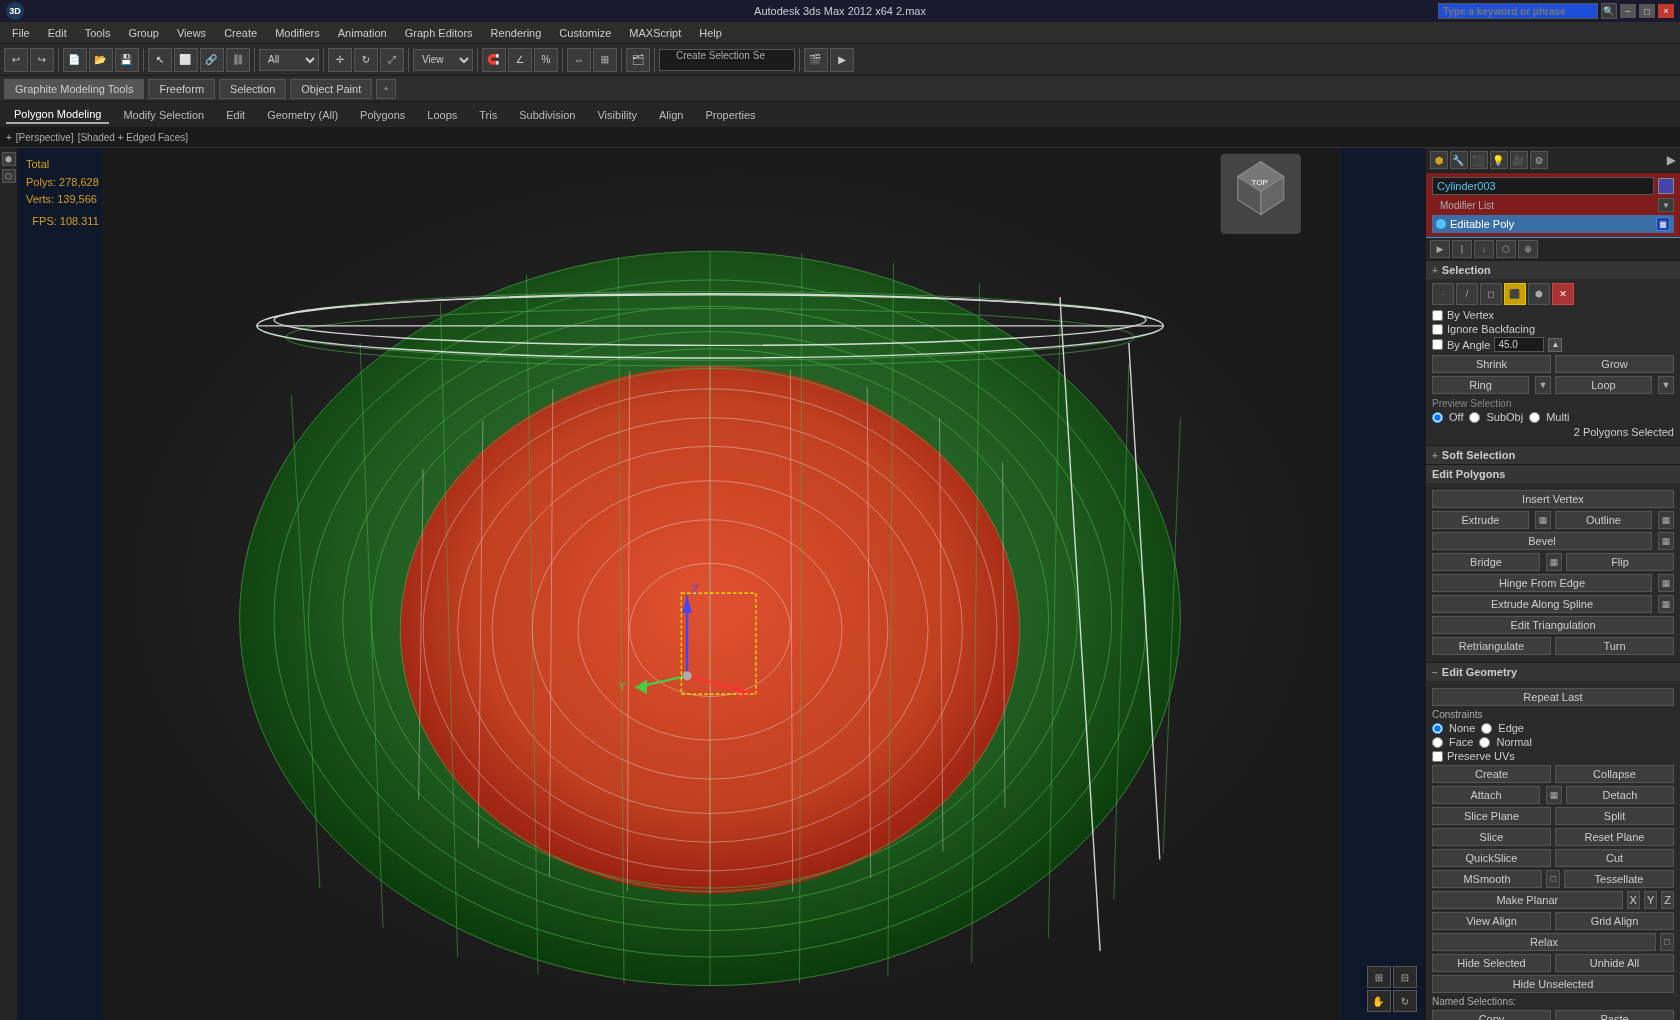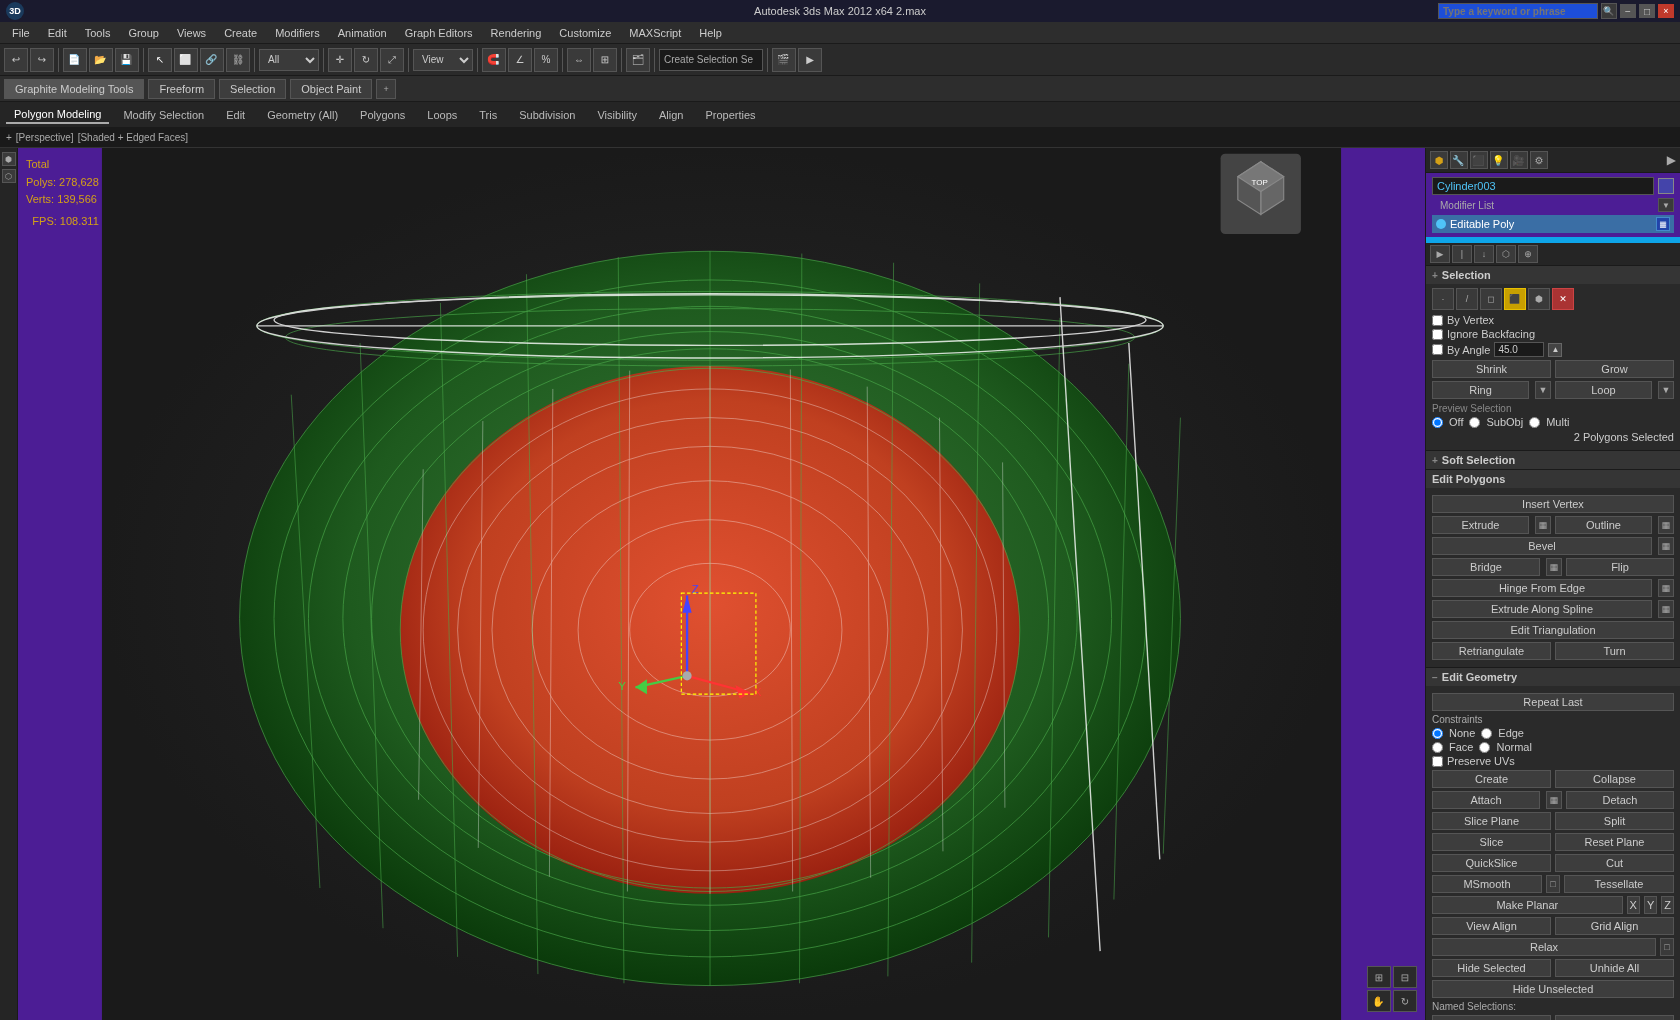--- a/index.html
+++ b/index.html
@@ -132,21 +132,21 @@
   <div class="tb-btn">🧲</div>
   <div class="tb-btn">∠</div>
   <div class="tb-btn">%</div>
   <div class="tb-sep"></div>
   <div class="tb-btn">⇔</div>
   <div class="tb-btn">⊞</div>
   <div class="tb-sep"></div>
   <div class="tb-btn">🗂</div>
   <div class="tb-sep"></div>
 
-  <div style="height:22px;width:104px;background:#1a1a1a;border:1px solid #555;color:#ccc;padding:0 4px;font-size:10px;display:flex;align-items:center;">
+  <div style="height:22px;width:136px;background:#1a1a1a;border:1px solid #555;color:#ccc;padding:0 16px;font-size:10px;display:flex;align-items:flex-start;">
     <span style="font-size:10px;color:#aaa;">Create Selection Se</span>
   </div>
   <div class="tb-sep"></div>
 
   <div class="tb-btn">🎬</div>
   <div class="tb-btn">▶</div>
 </div>
 
 <div id="graphite-bar">
   <div class="gt-tab active">Graphite Modeling Tools</div>
@@ -176,21 +176,21 @@
   <span style="cursor:pointer;">[Shaded + Edged Faces]</span>
 </div>
 
 <div style="display:flex;flex:1;height:calc(1020px - 22px - 22px - 32px - 26px - 26px - 20px);">
 
   <div style="width:18px;background:#252525;display:flex;flex-direction:column;align-items:center;padding:4px 0;gap:3px;border-right:1px solid #1a1a1a;">
     <div style="width:14px;height:14px;background:#3a3a3a;border:1px solid #555;display:flex;align-items:center;justify-content:center;font-size:8px;cursor:pointer;color:#aaa;">⬢</div>
     <div style="width:14px;height:14px;background:#3a3a3a;border:1px solid #555;display:flex;align-items:center;justify-content:center;font-size:8px;cursor:pointer;color:#aaa;">⬡</div>
   </div>
 
-  <div id="viewport" style="flex:1;background:#4c1d95;position:relative;overflow:hidden;">
+  <div id="viewport" style="flex:1;background:#0f172a;position:relative;overflow:hidden;">
 
     <div id="stats">
       <div><span style="color:#d4a017;">Total</span></div>
       <div><span style="color:#d4a017;">Polys:</span> <span style="color:#d4a017;">278,628</span></div>
       <div><span style="color:#d4a017;">Verts:</span> <span style="color:#d4a017;">139,566</span></div>
       <div style="margin-top:4px;text-align:right;"><span style="color:#d4a017;">FPS:</span> <span style="color:#d4a017;">108.311</span></div>
     </div>
 
     <svg width="100%" height="100%" viewBox="0 0 1080 760" style="position:absolute;top:0;left:0;">
       <defs>
@@ -319,21 +319,21 @@
       <div style="width:18px;height:18px;background:#3a3a3a;border:1px solid #555;display:flex;align-items:center;justify-content:center;font-size:10px;cursor:pointer;color:#d4a017;">⬢</div>
       <div style="width:18px;height:18px;background:#3a3a3a;border:1px solid #555;display:flex;align-items:center;justify-content:center;font-size:10px;cursor:pointer;color:#aaa;">🔧</div>
       <div style="width:18px;height:18px;background:#3a3a3a;border:1px solid #555;display:flex;align-items:center;justify-content:center;font-size:10px;cursor:pointer;color:#aaa;">⬛</div>
       <div style="width:18px;height:18px;background:#3a3a3a;border:1px solid #555;display:flex;align-items:center;justify-content:center;font-size:10px;cursor:pointer;color:#aaa;">💡</div>
       <div style="width:18px;height:18px;background:#3a3a3a;border:1px solid #555;display:flex;align-items:center;justify-content:center;font-size:10px;cursor:pointer;color:#aaa;">🎥</div>
       <div style="width:18px;height:18px;background:#3a3a3a;border:1px solid #555;display:flex;align-items:center;justify-content:center;font-size:10px;cursor:pointer;color:#aaa;">⚙</div>
       <div style="flex:1;"></div>
       <div style="font-size:12px;cursor:pointer;color:#aaa;">▶</div>
     </div>
 
-    <div style="padding:4px 6px;background:#4c1d95;border-bottom:6px solid #0ea5e9;">
+    <div style="padding:4px 6px;background:#7f1d1d;border-bottom:1px solid #0ea5e9;">
       <div style="display:flex;align-items:center;gap:4px;margin-bottom:3px;">
         <input style="flex: 1 1 0%; background: rgb(26, 26, 26); border: 1px solid rgb(85, 85, 85); color: rgb(79, 195, 247); padding: 2px 4px; font-size: 11px;" value="Cylinder003">
         <div style="width:16px;height:16px;background:#4444aa;border:1px solid #888;cursor:pointer;"></div>
       </div>
 
       <div style="display:flex;align-items:center;gap:4px;margin-bottom:3px;">
         <span style="color:#aaa;font-size:10px;padding-left:8px;">Modifier List</span>
         <div style="flex:1;"></div>
         <div style="width:16px;height:14px;background:#3a3a3a;border:1px solid #555;display:flex;align-items:center;justify-content:center;font-size:8px;cursor:pointer;color:#aaa;">▼</div>
       </div>

